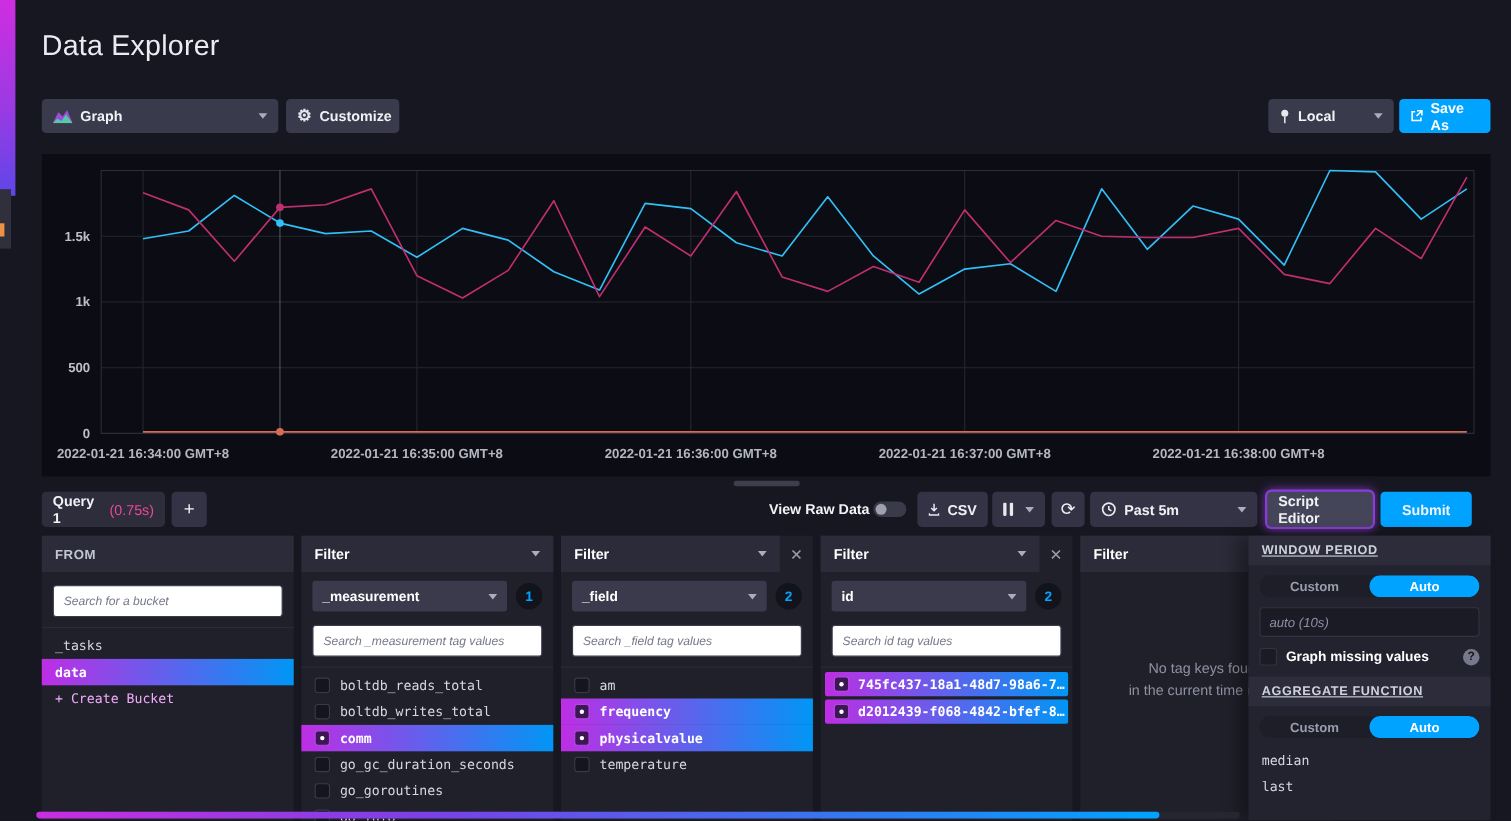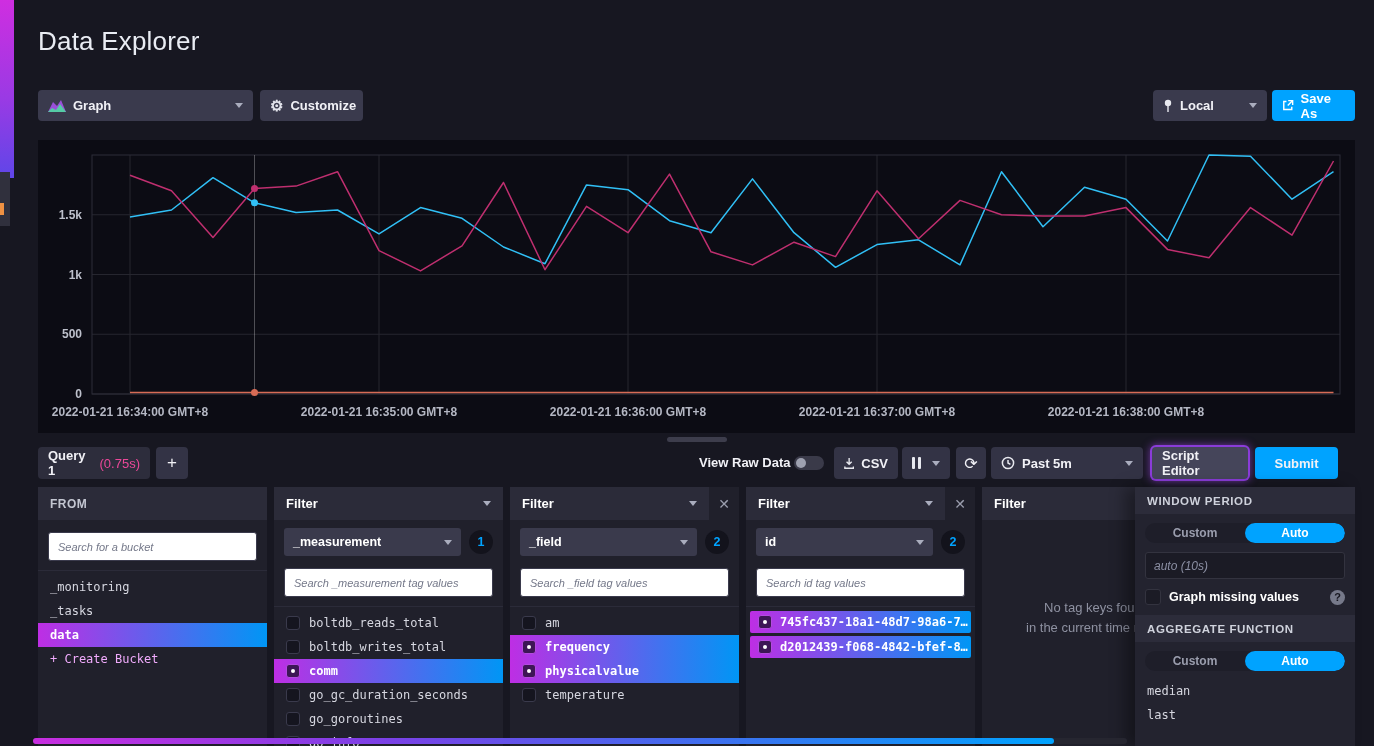--- a/index.html
+++ b/index.html
@@ -67,21 +67,21 @@
   .cbx{flex:0 0 14px;width:14px;height:14px;border-radius:3px;background:#15151f;border:1px solid #3a3a4c;box-sizing:border-box;position:relative;}
   .cbx.on{background:#3d1656;border-color:#b44be0;}
   .cbx.on::after{content:"";position:absolute;left:4px;top:4px;width:4px;height:4px;border-radius:50%;background:#fff;}
   .pill-row{margin:0 4px 3px 4px;height:22px;border-radius:2px;display:flex;align-items:center;padding:0 8px;gap:8px;
       font-family:"DejaVu Sans Mono",monospace;font-size:12px;color:#fff;font-weight:700;white-space:nowrap;overflow:hidden;
       background:linear-gradient(90deg,#be2ee4 0%,#0096f5 100%);cursor:pointer;}
   .empty-msg{margin-top:78px;text-align:center;color:#8e91a1;font-size:13px;line-height:20px;}
   
   .fn-panel{left:1135px;top:487px;bottom:0;width:220px;background:#23232f;box-shadow:-10px 0 14px rgba(0,0,0,.35);z-index:5;}
   .sec-hdr{height:27px;background:#2c2c3a;display:flex;align-items:center;padding:0 12px;
-      color:#cfd2dc;font-size:11.5px;font-weight:700;letter-spacing:.6px;}
+      color:#cfd2dc;font-size:11.5px;font-weight:700;letter-spacing:.6px;text-decoration:underline;}
   .seg-toggle{display:flex;height:20px;margin:9px 10px 0 10px;background:#1e1e29;border-radius:10px;overflow:hidden;}
   .seg{flex:1;display:flex;align-items:center;justify-content:center;font-size:12px;font-weight:700;color:#9a9dad;cursor:pointer;}
   .seg.on{background:#00a3ff;color:#fff;border-radius:10px;}
   .fn-input{margin:9px 10px 0 10px;height:25px;border:1px solid #33333f;background:#1b1b25;border-radius:3px;
       display:flex;align-items:center;padding:0 8px;color:#8b8fa3;font-size:12px;font-style:italic;}
   .fill-row{display:flex;align-items:center;gap:8px;margin:10px 10px 0 10px;}
   .fill-cbx{width:16px;height:16px;border-radius:3px;background:#1b1b25;border:1px solid #33333f;box-sizing:border-box;}
   .fill-lbl{flex:1;color:#fff;font-size:12.5px;font-weight:700;}
   .help-dot{width:15px;height:15px;border-radius:50%;background:#76798a;color:#16161f;font-size:11px;font-weight:700;
       display:flex;align-items:center;justify-content:center;}
@@ -208,23 +208,20 @@
   <span>Submit</span>
 </div>
 
 <div class="abs panel" style="left:38px;">
   <div class="panel-header">
     <span class="from-title">FROM</span>
   </div>
   <div class="search-box">Search for a bucket</div>
   <div class="list">
     <div class="row">
-        <span>_monitoring</span>
-      </div>
-    <div class="row">
         <span>_tasks</span>
       </div>
     <div class="row sel">
         <span>data</span>
       </div>
     <div class="row" style="color:#f0abfc;">
         <span>+ Create Bucket</span>
       </div>
   </div>
 </div>

